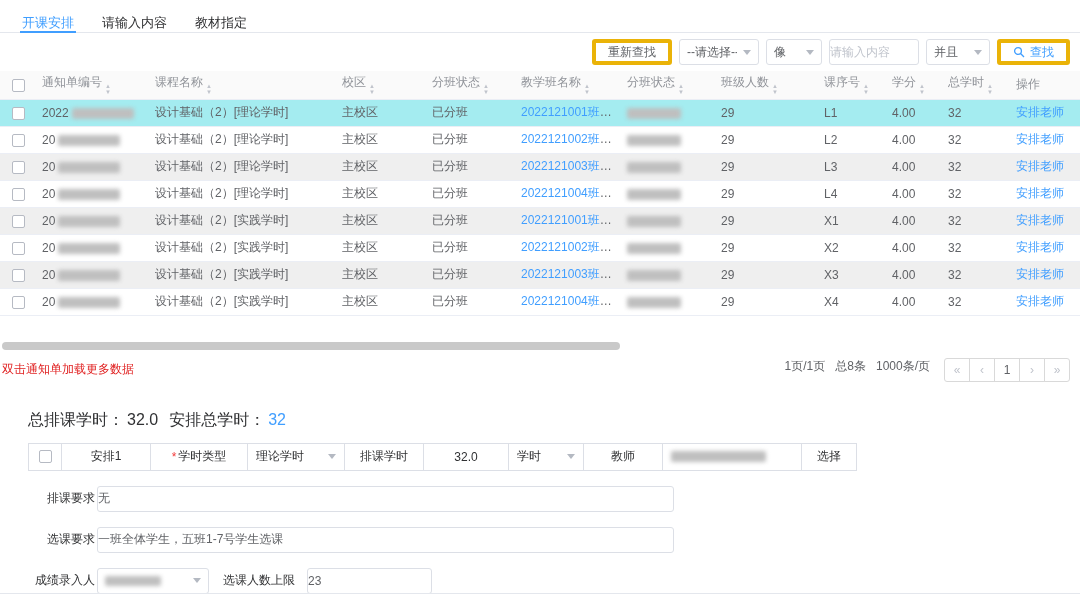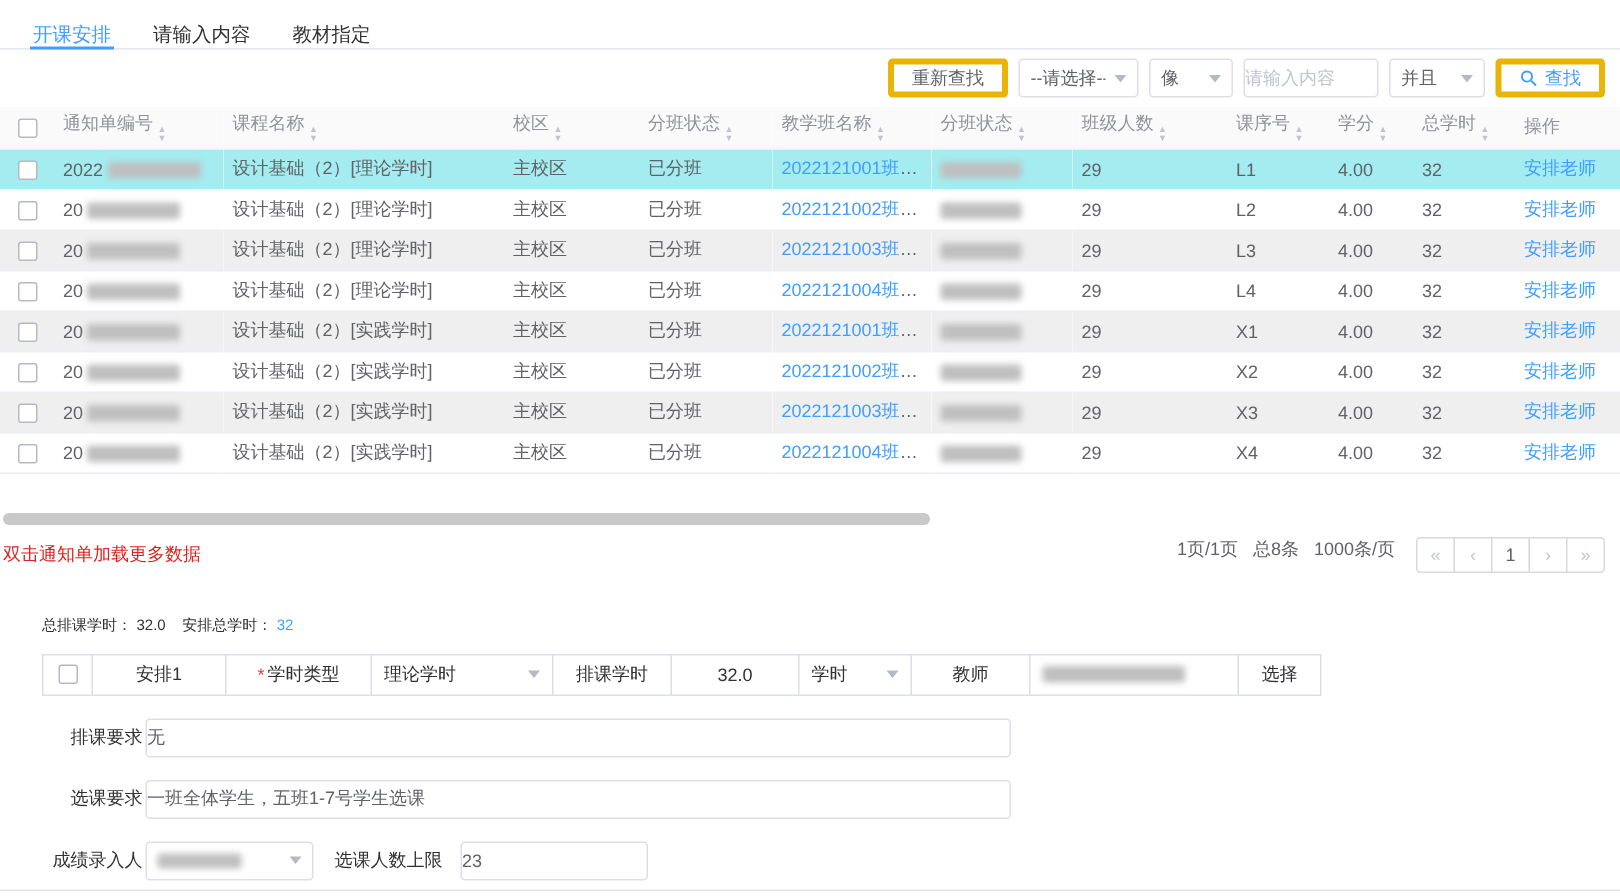--- a/index.html
+++ b/index.html
@@ -50,32 +50,32 @@
 .table-footer{display:flex;justify-content:space-between;align-items:center;padding:6px 10px 0 2px;height:34px;}
 .hint{color:#e01f1f;}
 .pager{display:flex;gap:10px;color:#606266;}
 .pg-group{display:flex;margin-left:4px;}
 .pg-btn{min-width:26px;height:24px;border:1px solid #d9d9d9;background:#fff;display:inline-flex;align-items:center;justify-content:center;font-size:12px;color:#606266;margin-left:-1px;cursor:pointer;font-family:inherit;}
 .pg-btn:first-child{margin-left:0;border-radius:3px 0 0 3px;}
 .pg-btn:last-child{border-radius:0 3px 3px 0;}
 .pg-btn.disabled{color:#c0c4cc;}
 
 
-.summary{margin:26px 0 0 28px;color:#303133;font-size:10px;}
+.summary{margin:26px 0 0 28px;color:#303133;font-size:16px;}
 .summary .blue{color:#409eff;}
 .summary span{margin-right:3px;}
 .summary .gap{margin-left:8px;}
 
 .arrange-row{display:flex;margin:12px 0 0 28px;}
 .fcell{height:28px;border:1px solid #dcdfe6;background:#fff;display:flex;align-items:center;justify-content:center;padding:0 8px;margin-left:-1px;white-space:nowrap;color:#303133;}
 .fcell:first-child{margin-left:0;}
 .fcell.sel-cell{justify-content:space-between;cursor:pointer;}
 .fcell.btn-cell{cursor:pointer;}
 .star{color:#f23b3b;margin-right:2px;}
-.fc-cb{width:34px}.fc-name{width:90px}.fc-tlabel{width:98px}.fc-tsel{width:122px}.fc-hlabel{width:80px}.fc-hval{width:86px}.fc-usel{width:76px}.fc-telabel{width:80px}.fc-teval{width:140px;justify-content:flex-start;}.fc-selbtn{width:56px}
+.fc-cb{width:34px}.fc-name{width:90px}.fc-tlabel{width:98px}.fc-tsel{width:98px}.fc-hlabel{width:80px}.fc-hval{width:86px}.fc-usel{width:76px}.fc-telabel{width:80px}.fc-teval{width:140px;justify-content:flex-start;}.fc-selbtn{width:56px}
 
 .form-line{display:flex;align-items:center;margin-top:15px;}
 .flabel{width:95px;text-align:right;margin-right:2px;color:#303133;flex:none;}
 .flabel2{margin:0 12px 0 14px;color:#303133;text-align:center;}
 .bottom-line{position:absolute;left:0;right:0;bottom:3px;border-top:1px solid #e4e7ed;}
 </style>
 </head>
 <body>
 
 <div class="page">

